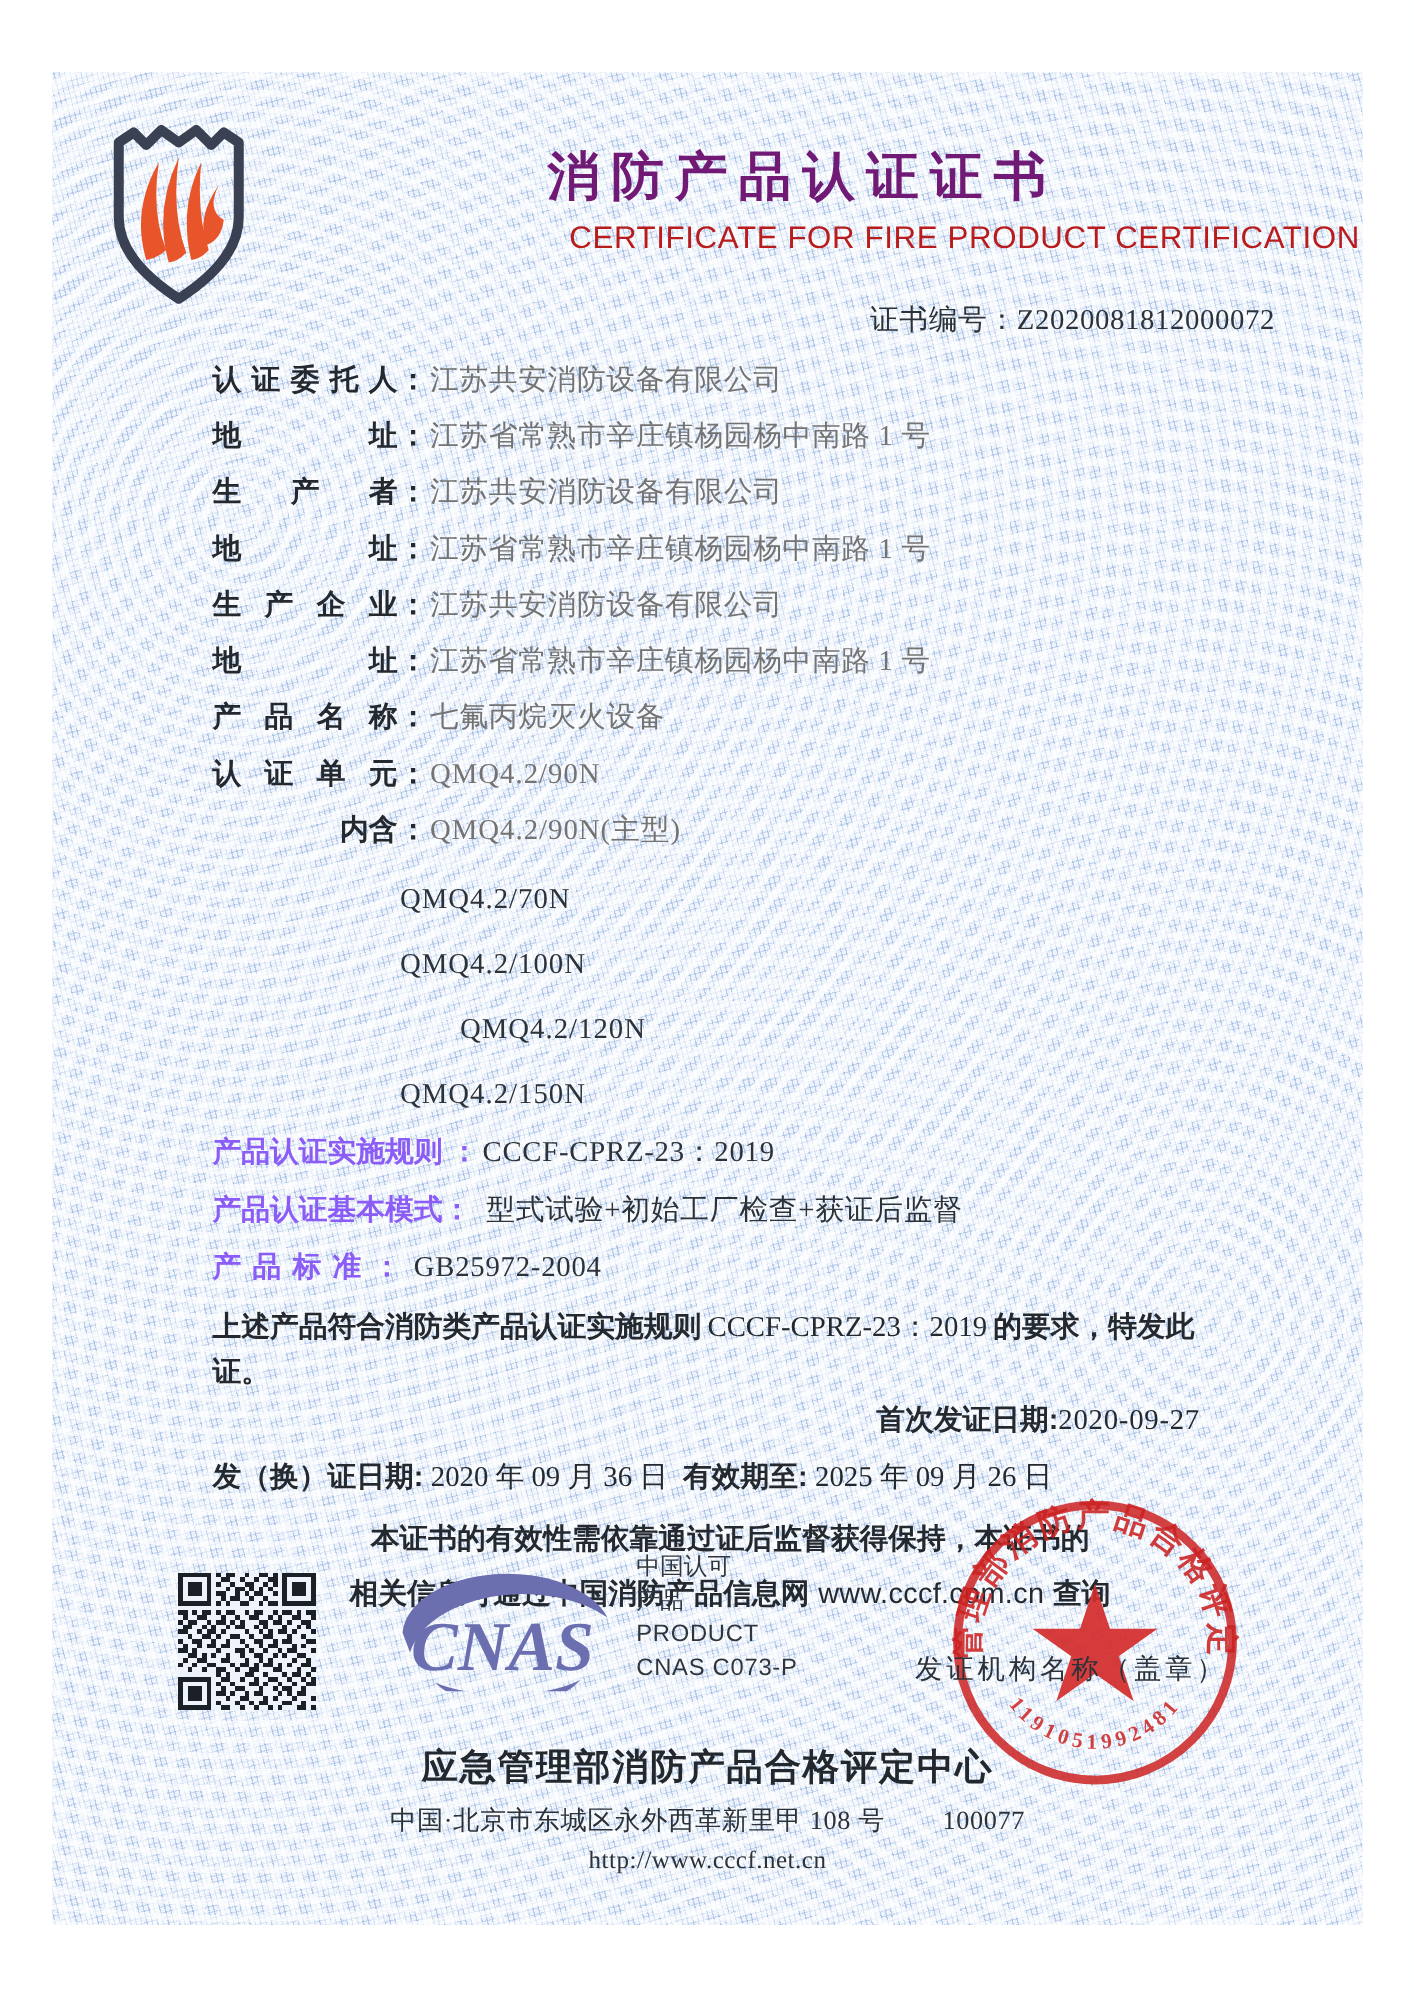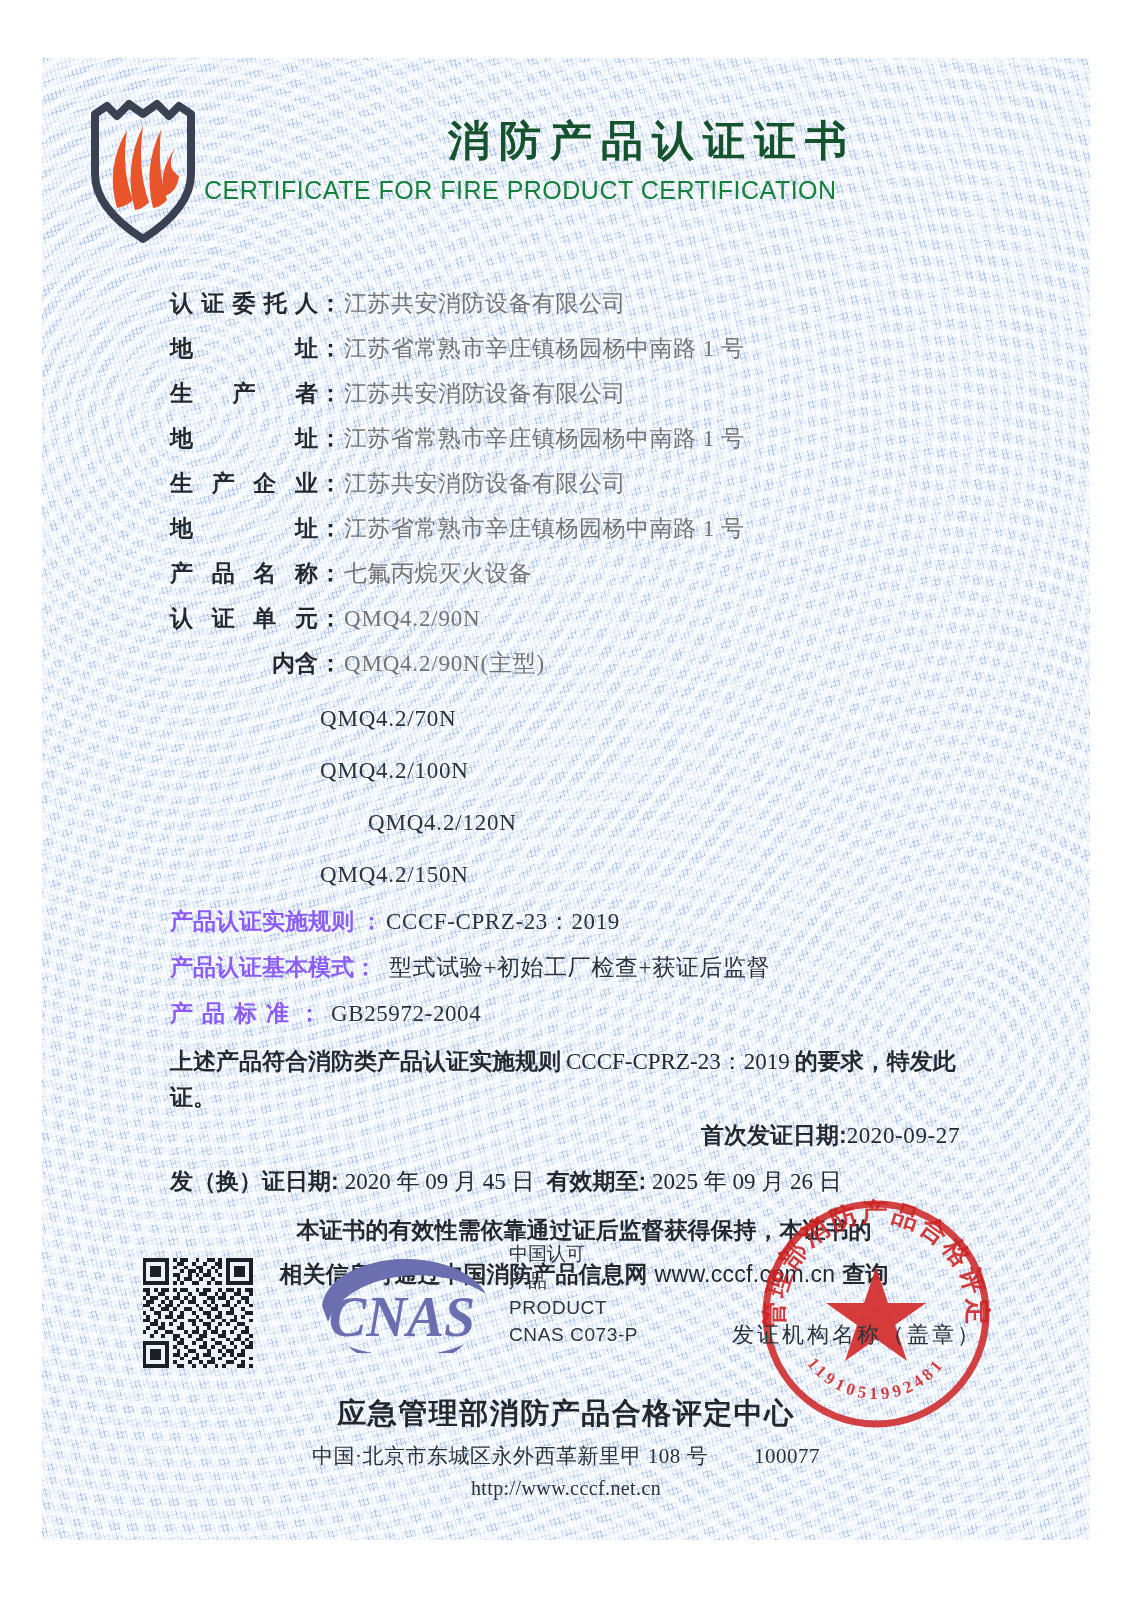--- a/index.html
+++ b/index.html
@@ -76,39 +76,39 @@
   
   #shield-logo {
     position: absolute;
     left: 45px;
     top: 38px;
     width: 112px;
     height: 150px;
   }
   #title-cn {
     position: absolute;
-    left: 180px;
+    left: 170px;
     top: 55px;
     width: 860px;
     text-align: center;
     font-size: 42px;
     font-weight: bold;
     letter-spacing: 9px;
-    color: #14532d;
+    color: #701a75;
     font-family: "Liberation Sans", "DejaVu Sans", sans-serif;
   }
   #title-en {
     position: absolute;
-    left: 162px;
+    left: 186px;
     top: 118px;
     width: 860px;
-    text-align: left;
+    text-align: right;
     font-size: 25px;
     letter-spacing: 0.5px;
-    color: #15803d;
+    color: #b91c1c;
     font-family: "Liberation Sans", "DejaVu Sans", sans-serif;
   }
   #cert-no {
     position: absolute;
     right: 70px;
     top: 182px;
     font-size: 23px;
     color: #2b3239;
     letter-spacing: 0.5px;
   }
@@ -330,20 +330,23 @@
         <path d="M30 112 Q18 72 40 34 Q34 74 46 104 Q40 110 30 112 Z" fill="#e8552a"></path>
         <path d="M48 114 Q36 72 56 30 Q50 74 62 106 Q56 113 48 114 Z" fill="#e8552a"></path>
         <path d="M66 112 Q56 70 74 34 Q70 74 80 104 Q74 111 66 112 Z" fill="#e8552a"></path>
         <path d="M78 100 Q70 78 88 52 Q78 72 92 80 Q90 96 78 100 Z" fill="#e8552a"></path>
       </svg>
     </div>
 
     <div id="title-cn">消防产品认证证书</div>
     <div id="title-en">CERTIFICATE FOR FIRE PRODUCT CERTIFICATION</div>
 
+    <div id="cert-no">
+      <span>证书编号：</span><span>Z2020081812000072</span>
+    </div>
 
     <div class="field-row" style="top:230px;">
       <span class="f-label">
           <span>认</span>
           <span>证</span>
           <span>委</span>
           <span>托</span>
           <span>人</span>
         </span>
       <span class="f-colon">：</span>
@@ -451,21 +454,21 @@
 
     <div class="statement" style="top:986px;">
       <span>上述产品符合消防类产品认证实施规则</span><span class="norm" style="margin:0 5px;">CCCF-CPRZ-23：2019</span><span>的要求，特发此证。</span>
     </div>
 
     <div id="first-issue" style="top:1062px;">
       <span>首次发证日期:</span><span class="dval">2020-09-27</span>
     </div>
 
     <div id="issue-line" style="top:1108px;">
-      <span>发（换）证日期:</span><span class="dval" style="margin:0 12px 0 6px;">2020 年 09 月 45 日</span><span>有效期至:</span><span class="dval" style="margin-left:6px;">2025 年 09 月 26 日</span>
+      <span>发（换）证日期:</span><span class="dval" style="margin:0 12px 0 6px;">2020 年 09 月 36 日</span><span>有效期至:</span><span class="dval" style="margin-left:6px;">2025 年 09 月 26 日</span>
     </div>
 
     <div class="note-line" style="top:1157px;">本证书的有效性需依靠通过证后监督获得保持，本证书的</div>
     <div class="note-line" style="top:1201px;">
       <span>相关信息可通过中国消防产品信息网</span><span class="url" style="margin:0 7px;">www.cccf.com.cn</span><span>查询</span>
     </div>
 
     <div id="qr-code">
       <svg viewBox="0 0 29 29" width="117" height="110" shape-rendering="crispEdges">
         <rect width="29" height="29" fill="#eef3fb"></rect>

